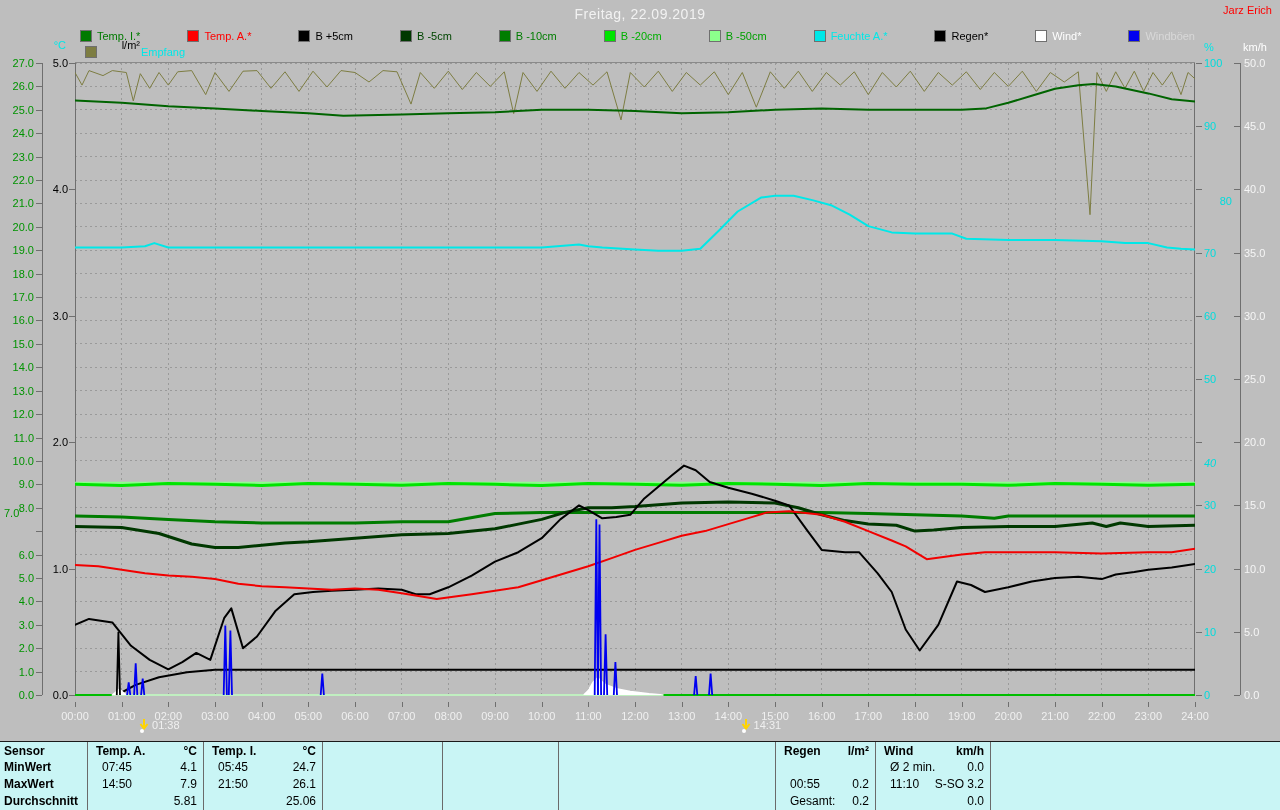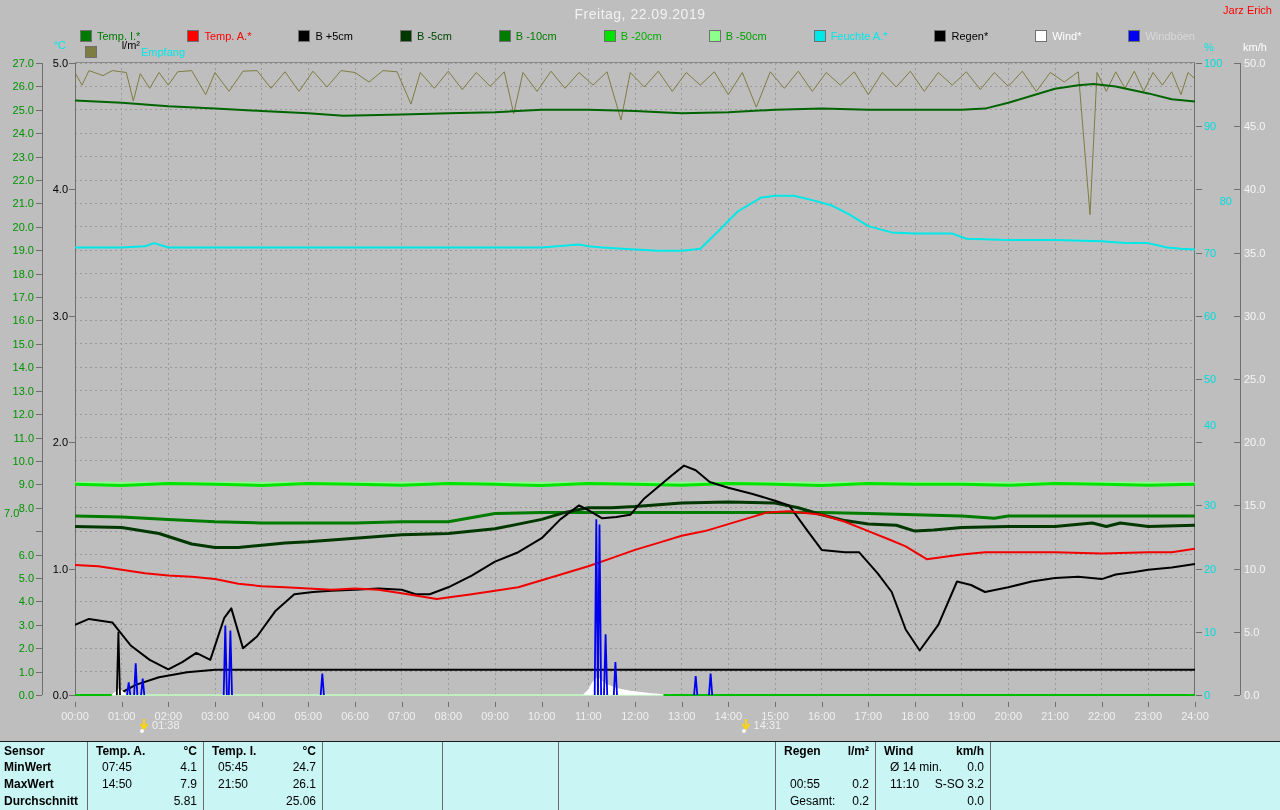--- a/index.html
+++ b/index.html
@@ -292,21 +292,21 @@
           <span class="t">Gesamt:</span>
           <span class="v">0.2</span>
         </div>
       </div>
       <div class="tgroup" style="left: 875px; width: 115px;">
         <div class="thdr">
           <span class="n">Wind</span>
           <span class="u">km/h</span>
         </div>
         <div class="trow">
-          <span class="t">Ø 14 min.</span>
+          <span class="t">Ø 2 min.</span>
           <span class="v">0.0</span>
         </div>
         <div class="trow">
           <span class="t">11:10</span>
           <span class="v">S-SO 3.2</span>
         </div>
         <div class="trow">
           <span class="t"></span>
           <span class="v">0.0</span>
         </div>
@@ -403,21 +403,21 @@
     <div class="tick-label" style="left: 1204px; width: 28px; color: rgb(0, 220, 220); top: 120.2px;">90</div>
     <div class="tickmark" style="left: 1196px; top: 126.2px; width: 6px; height: 1px;"></div>
     <div class="tick-label" style="left: 1204px; width: 28px; color: rgb(0, 220, 220); top: 195px; text-align: right;">80</div>
     <div class="tickmark" style="left: 1196px; top: 189.4px; width: 6px; height: 1px;"></div>
     <div class="tick-label" style="left: 1204px; width: 28px; color: rgb(0, 220, 220); top: 246.6px;">70</div>
     <div class="tickmark" style="left: 1196px; top: 252.6px; width: 6px; height: 1px;"></div>
     <div class="tick-label" style="left: 1204px; width: 28px; color: rgb(0, 220, 220); top: 309.8px;">60</div>
     <div class="tickmark" style="left: 1196px; top: 315.8px; width: 6px; height: 1px;"></div>
     <div class="tick-label" style="left: 1204px; width: 28px; color: rgb(0, 220, 220); top: 373px;">50</div>
     <div class="tickmark" style="left: 1196px; top: 379px; width: 6px; height: 1px;"></div>
-    <div class="tick-label" style="left: 1204px; width: 28px; color: rgb(0, 220, 220); top: 419px;">40</div>
+    <div class="tick-label" style="left: 1204px; width: 28px; color: rgb(0, 220, 220); top: 457px; font-style: italic;">40</div>
     <div class="tickmark" style="left: 1196px; top: 442.2px; width: 6px; height: 1px;"></div>
     <div class="tick-label" style="left: 1204px; width: 28px; color: rgb(0, 220, 220); top: 499.4px;">30</div>
     <div class="tickmark" style="left: 1196px; top: 505.4px; width: 6px; height: 1px;"></div>
     <div class="tick-label" style="left: 1204px; width: 28px; color: rgb(0, 220, 220); top: 562.6px;">20</div>
     <div class="tickmark" style="left: 1196px; top: 568.6px; width: 6px; height: 1px;"></div>
     <div class="tick-label" style="left: 1204px; width: 28px; color: rgb(0, 220, 220); top: 625.8px;">10</div>
     <div class="tickmark" style="left: 1196px; top: 631.8px; width: 6px; height: 1px;"></div>
     <div class="tick-label" style="left: 1204px; width: 28px; color: rgb(0, 220, 220); top: 689px;">0</div>
     <div class="tickmark" style="left: 1196px; top: 695px; width: 6px; height: 1px;"></div>
     <div class="tick-label" style="left: 1244px; width: 34px; color: rgb(245, 245, 245); top: 57px;">50.0</div>

